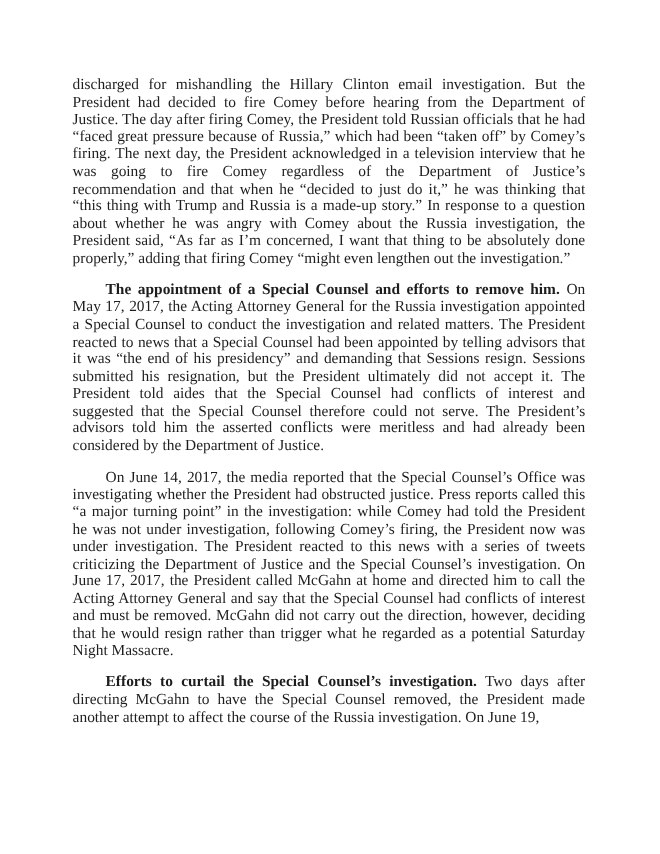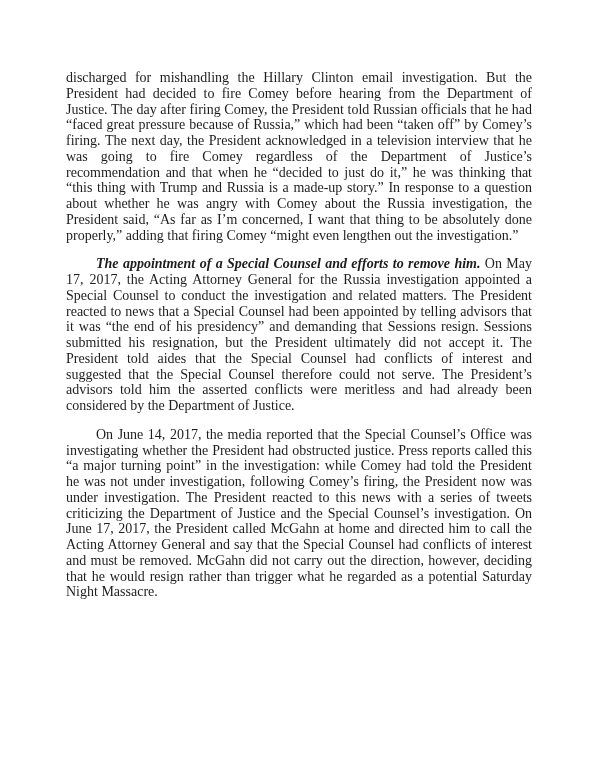--- a/index.html
+++ b/index.html
@@ -37,30 +37,30 @@
     padding: 0;
   }
   .para + .para {
     margin-top: 13px;
   }
   .para.indent {
     text-indent: 30px;
   }
   .lead {
     font-weight: bold;
-    font-style: italic;
   }
 </style>
 </head>
 <body style="background: rgb(255, 255, 255);">
 
 <div class="page">
   <div class="text-block" style="color: rgb(29, 29, 29);">
 
     <p class="para"><strong class="lead"></strong><span>discharged for mishandling the Hillary Clinton email investigation. But the President had decided to fire Comey before hearing from the Department of Justice. The day after firing Comey, the President told Russian officials that he had “faced great pressure because of Russia,” which had been “taken off” by Comey’s firing. The next day, the President acknowledged in a television interview that he was going to fire Comey regardless of the Department of Justice’s recommendation and that when he “decided to just do it,” he was thinking that “this thing with Trump and Russia is a made-up story.” In response to a question about whether he was angry with Comey about the Russia investigation, the President said, “As far as I’m concerned, I want that thing to be absolutely done properly,” adding that firing Comey “might even lengthen out the investigation.”</span></p>
 
     <p class="para indent"><strong class="lead">The appointment of a Special Counsel and efforts to remove him.</strong><span> On May 17, 2017, the Acting Attorney General for the Russia investigation appointed a Special Counsel to conduct the investigation and related matters. The President reacted to news that a Special Counsel had been appointed by telling advisors that it was “the end of his presidency” and demanding that Sessions resign. Sessions submitted his resignation, but the President ultimately did not accept it. The President told aides that the Special Counsel had conflicts of interest and suggested that the Special Counsel therefore could not serve. The President’s advisors told him the asserted conflicts were meritless and had already been considered by the Department of Justice.</span></p>
 
     <p class="para indent"><strong class="lead"></strong><span>On June 14, 2017, the media reported that the Special Counsel’s Office was investigating whether the President had obstructed justice. Press reports called this “a major turning point” in the investigation: while Comey had told the President he was not under investigation, following Comey’s firing, the President now was under investigation. The President reacted to this news with a series of tweets criticizing the Department of Justice and the Special Counsel’s investigation. On June 17, 2017, the President called McGahn at home and directed him to call the Acting Attorney General and say that the Special Counsel had conflicts of interest and must be removed. McGahn did not carry out the direction, however, deciding that he would resign rather than trigger what he regarded as a potential Saturday Night Massacre.</span></p>
 
+    <p class="para indent"><strong class="lead">Efforts to curtail the Special Counsel’s investigation.</strong><span> Two days after directing McGahn to have the Special Counsel removed, the President made another attempt to affect the course of the Russia investigation. On June 19,</span></p>
 
   </div>
 </div>
 
 </body></html>

